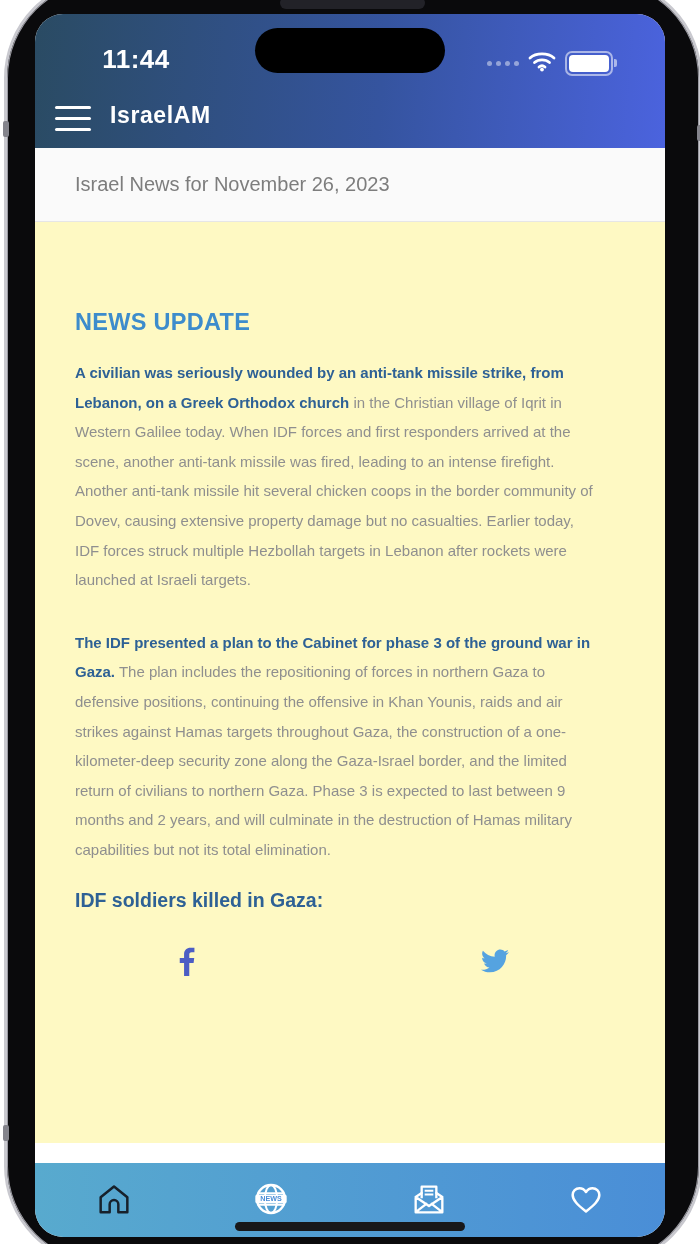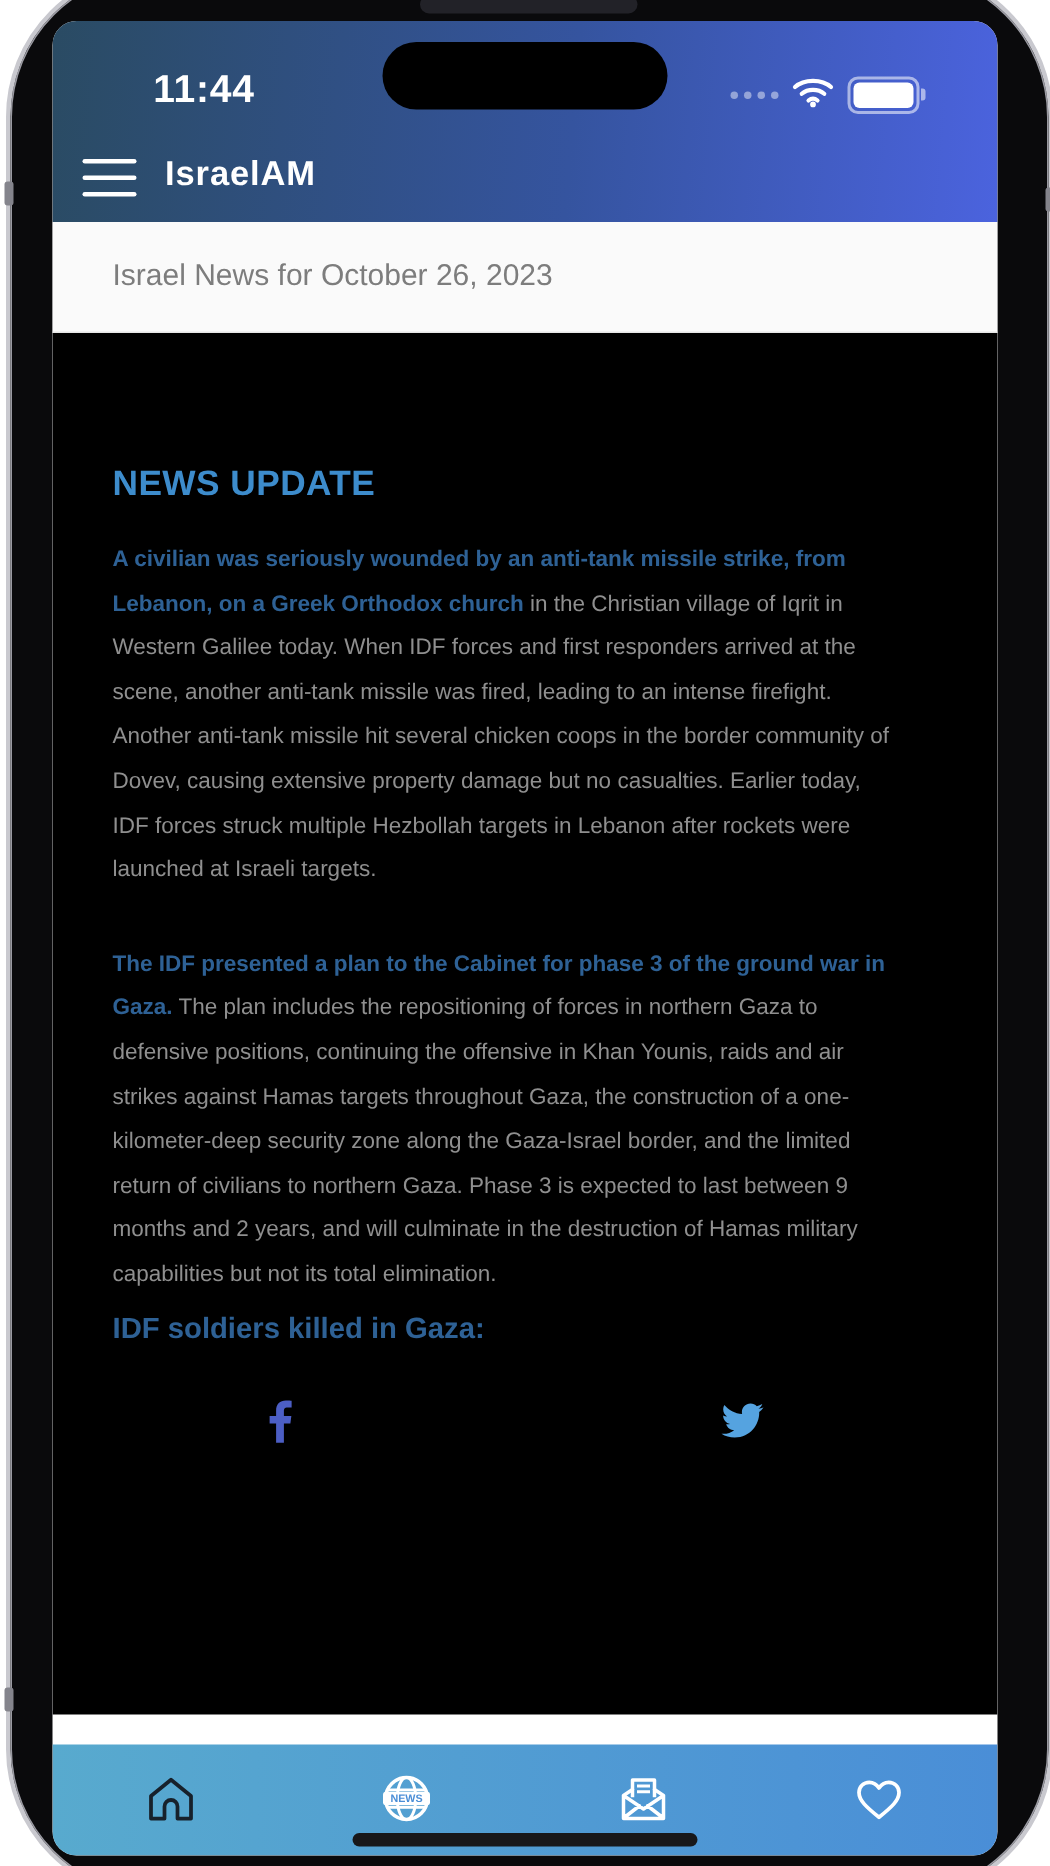--- a/index.html
+++ b/index.html
@@ -19,21 +19,21 @@
   }
   .antenna{
     position:absolute;width:6px;height:16px;background:#84848c;border-radius:2px;z-index:6;
   }
   .antenna.l1{left:-4px;top:140px;}
   .antenna.l2{left:-4px;top:1144px;}
   .antenna.r1{right:-4px;top:144px;}
   
   .screen{
     position:absolute;left:28px;top:33px;width:630px;height:1223px;
-    border-radius:16px;overflow:hidden;background:#ffffff;
+    border-radius:28px;overflow:hidden;background:#ffffff;
   }
   
   .header{
     position:absolute;left:0;top:0;width:100%;height:134px;
     background:linear-gradient(95deg,#2a4b63 0%,#35549f 55%,#4b63de 100%);
   }
   .dynamic-island{
     position:absolute;left:220px;top:14px;width:190px;height:45px;
     background:#000;border-radius:23px;
   }
@@ -57,33 +57,33 @@
   }
   
   .date-bar{
     position:absolute;left:0;top:134px;width:100%;height:74px;background:#fafafa;
     border-bottom:1px solid #e6e6e6;box-sizing:border-box;
     display:flex;align-items:center;padding-left:40px;
     color:#7d7d7d;font-size:20px;
   }
   
   .content{
-    position:absolute;left:0;top:208px;width:100%;bottom:94px;background:#000000;
+    position:absolute;left:0;top:208px;width:100%;bottom:94px;background:#fef9c3;
     box-sizing:border-box;padding:86px 69px 0 40px;
   }
   .content h2{
     margin:0;font-size:23.5px;font-weight:bold;color:#3d8ccc;letter-spacing:.3px;line-height:28px;
   }
   .content p{
     margin:22px 0 0 0;font-size:15px;line-height:29.6px;color:#8f8f8f;
   }
   .content p + p{margin-top:33px;}
   .content p .lead{font-weight:bold;color:#2e6195;}
   .content h3{
-    margin:8px 0 0 0;font-size:19.5px;font-weight:bold;color:#2e6195;line-height:26px;
+    margin:22px 0 0 0;font-size:19.5px;font-weight:bold;color:#2e6195;line-height:26px;
   }
   .social-row{
     margin-top:30px;display:flex;justify-content:space-between;
     padding-left:95px;padding-right:85px;align-items:center;
   }
   .social-btn{cursor:pointer;display:inline-flex;}
   
   .bottom-nav{
     position:absolute;left:0;bottom:0;width:100%;height:74px;
     background:linear-gradient(to right,#58aace,#4a8ed7);
@@ -132,21 +132,21 @@
       </div>
       <div class="hamburger">
           <i></i>
           <i></i>
           <i></i>
         </div>
       <div class="app-title">IsraelAM</div>
     </div>
 
     <div class="date-bar">
-      <span>Israel News for October 26, 2023</span>
+      <span>Israel News for November 26, 2023</span>
     </div>
 
     <div class="content">
       <h2>NEWS UPDATE</h2>
 
       <p><span class="lead">A civilian was seriously wounded by an anti-tank missile strike, from Lebanon, on a Greek Orthodox church</span><span> in the Christian village of Iqrit in Western Galilee today. When IDF forces and first responders arrived at the scene, another anti-tank missile was fired, leading to an intense firefight. Another anti-tank missile hit several chicken coops in the border community of Dovev, causing extensive property damage but no casualties. Earlier today, IDF forces struck multiple Hezbollah targets in Lebanon after rockets were launched at Israeli targets.</span></p>
 
       <p><span class="lead">The IDF presented a plan to the Cabinet for phase 3 of the ground war in Gaza.</span><span> The plan includes the repositioning of forces in northern Gaza to defensive positions, continuing the offensive in Khan Younis, raids and air strikes against Hamas targets throughout Gaza, the construction of a one-kilometer-deep security zone along the Gaza-Israel border, and the limited return of civilians to northern Gaza. Phase 3 is expected to last between 9 months and 2 years, and will culminate in the destruction of Hamas military capabilities but not its total elimination.</span></p>
 
       <h3>IDF soldiers killed in Gaza:</h3>

